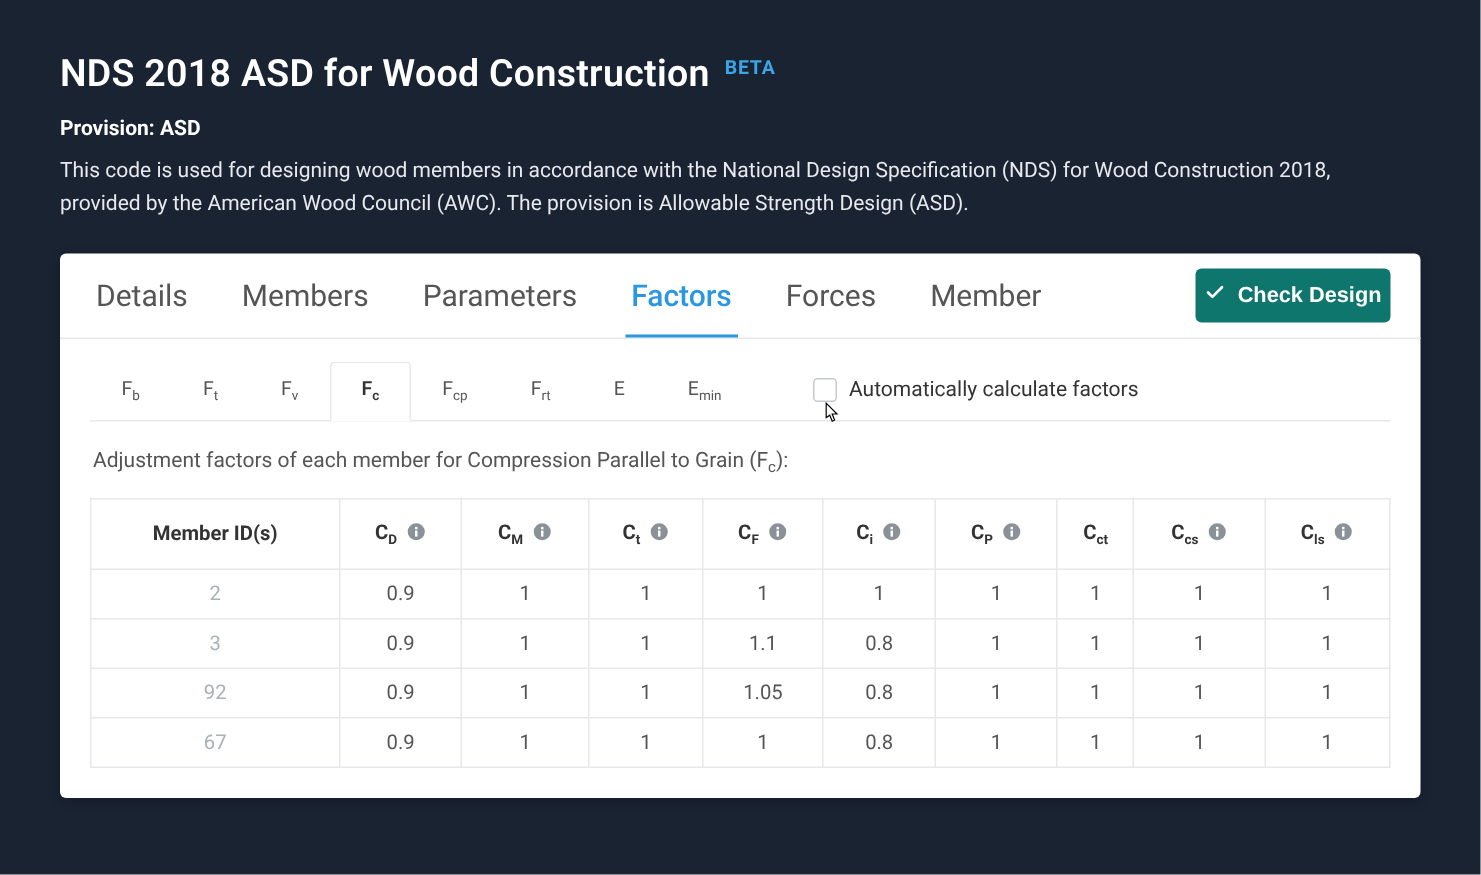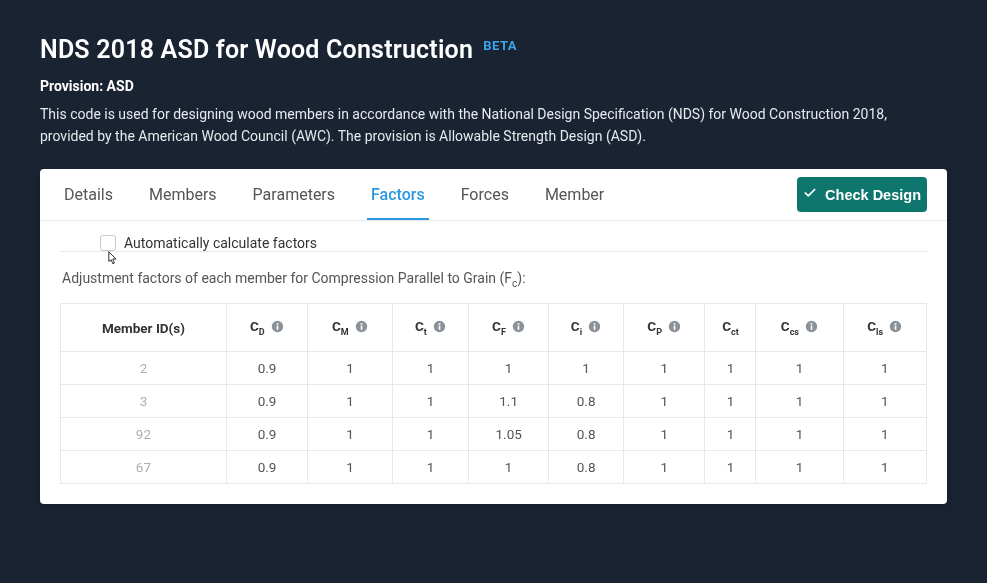--- a/index.html
+++ b/index.html
@@ -28,21 +28,21 @@
   .tabs-row {
     display: flex;
     align-items: center;
     justify-content: space-between;
     border-bottom: 1px solid #e6e8eb;
     padding: 0 20px;
   }
   .tabs { display: flex; gap: 28px; }
   .tab {
     padding: 16px 4px 14px 4px;
-    font-size: 16px;
+    font-size: 20px;
     color: #555;
     cursor: pointer;
     border-bottom: 2px solid transparent;
   }
   .tab.active { color: #2b97e0; border-bottom-color: #2b97e0; font-weight: 500; }
   .check-btn {
     background: #0f766e;
     color: #fff;
     border: none;
     border-radius: 4px;
@@ -148,20 +148,30 @@
           <svg viewBox="0 0 24 24" fill="none" stroke="#fff" stroke-width="3" stroke-linecap="round" stroke-linejoin="round">
               <polyline points="20 6 9 17 4 12"></polyline>
             </svg>
         </span>
         <span>Check Design</span>
       </button>
     </div>
 
     <div class="subpanel">
       <div class="subtabs-row">
+        <div class="subtabs" id="subtabs-container">
+            <div class="subtab">F<sub>b</sub></div>
+            <div class="subtab">F<sub>t</sub></div>
+            <div class="subtab">F<sub>v</sub></div>
+            <div class="subtab active">F<sub>c</sub></div>
+            <div class="subtab">F<sub>cp</sub></div>
+            <div class="subtab">F<sub>rt</sub></div>
+            <div class="subtab">E</div>
+            <div class="subtab">E<sub>min</sub></div>
+          </div>
         <div class="auto-wrap">
           <div class="chk"></div>
           <div class="auto-label">Automatically calculate factors</div>
           <span class="cursor-icon">
             <svg viewBox="0 0 20 24">
                 <path d="M6 3 L6 15 L9 13 L11 18 L13 17 L11 12 L15 12 Z" fill="#fff" stroke="#000" stroke-width="1"></path>
               </svg>
           </span>
         </div>
       </div>

